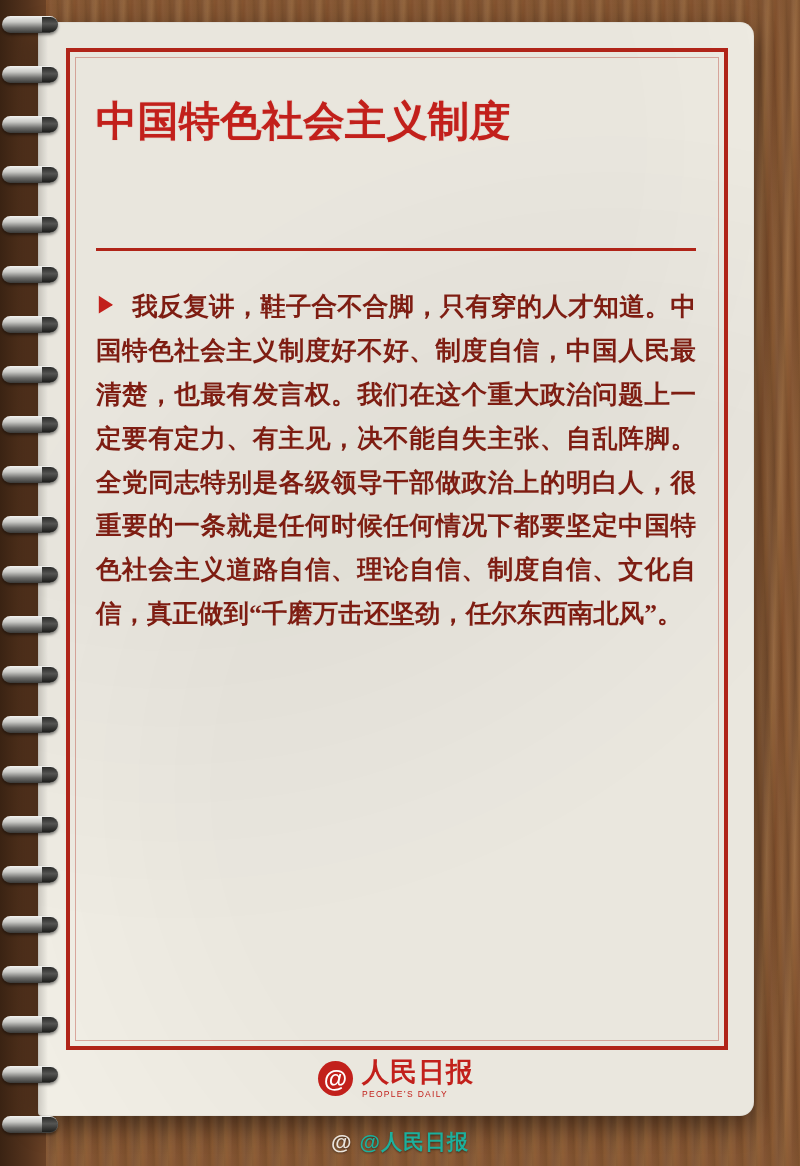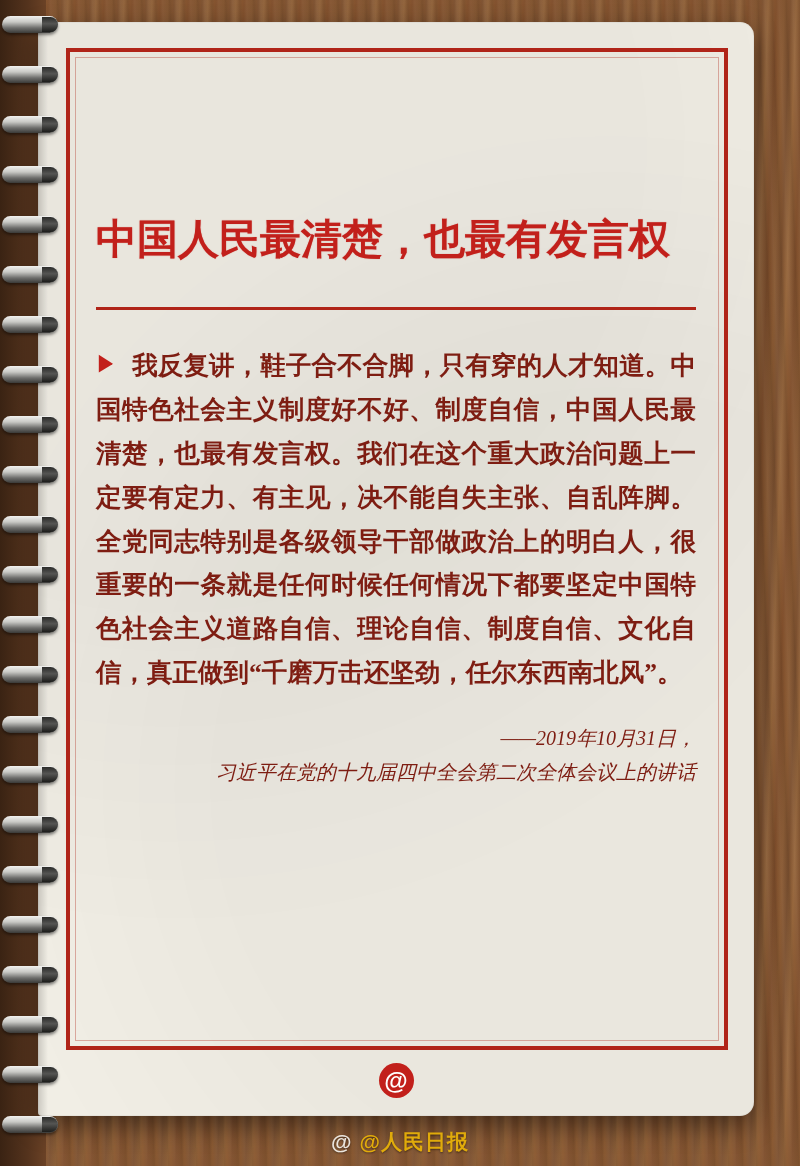--- a/index.html
+++ b/index.html
@@ -236,21 +236,21 @@
   }
   .wm-icon {
     color: #f5f2ec;
     font-family: "Liberation Sans", sans-serif;
     font-weight: 700;
     font-size: 21px;
     line-height: 1;
     text-shadow: 0 1px 2px rgba(0,0,0,.5);
   }
   .wm-text {
-    color: #eab308;
+    color: #14b8a6;
     font-family: "Liberation Sans", sans-serif;
     font-weight: 700;
     font-size: 21px;
     letter-spacing: 1px;
     line-height: 1;
     text-shadow: 0 1px 2px rgba(0,0,0,.5);
   }
 </style>
 </head>
 <body>
@@ -263,37 +263,36 @@
 <div class="page">
   <div class="page-edge"></div>
   <div class="page-texture"></div>
 
   <div class="frame">
     <div class="frame-inner"></div>
   </div>
 
   <div class="content">
     <h1 class="headline">
+      <span class="l1">中国特色社会主义制度</span><br>
       <br>
-      <br>
-      <span class="l3">中国人民最清楚，也最有发言权</span>
     </h1>
 
     <div class="rule"></div>
 
     <p class="body"><span class="marker">▶</span><span>我反复讲，鞋子合不合脚，只有穿的人才知道。中国特色社会主义制度好不好、制度自信，中国人民最清楚，也最有发言权。我们在这个重大政治问题上一定要有定力、有主见，决不能自失主张、自乱阵脚。全党同志特别是各级领导干部做政治上的明白人，很重要的一条就是任何时候任何情况下都要坚定中国特色社会主义道路自信、理论自信、制度自信、文化自信，真正做到“千磨万击还坚劲，任尔东西南北风”。</span></p>
 
-    <div class="attribution">
-      <div>——2019年10月31日，</div>
-      <div>习近平在党的十九届四中全会第二次全体会议上的讲话</div>
-    </div>
   </div>
 
   <div class="logo">
     <div class="logo-at">@</div>
+    <div class="logo-text-wrap">
+      <div class="logo-cn">人民日报</div>
+      <div class="logo-en">PEOPLE’S DAILY</div>
+    </div>
   </div>
 </div>
 
 <div class="binding">
   <div class="ring" style="top:16px"></div>
   <div class="ring" style="top:66px"></div>
   <div class="ring" style="top:116px"></div>
   <div class="ring" style="top:166px"></div>
   <div class="ring" style="top:216px"></div>
   <div class="ring" style="top:266px"></div>

